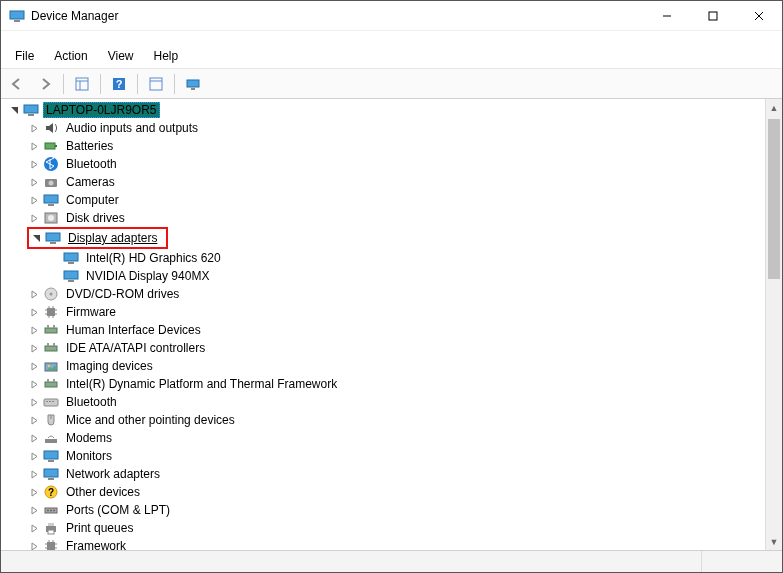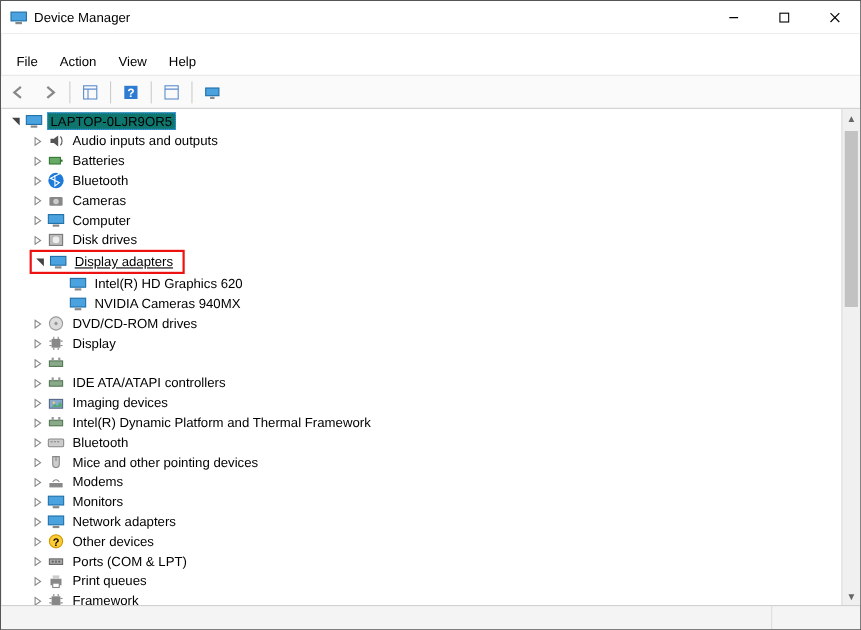--- a/index.html
+++ b/index.html
@@ -358,21 +358,21 @@
               </li>
               <li>
                 <div class="node">
                   <span class="chev blank"></span>
                   <span class="node-icon">
                     <svg viewBox="0 0 16 16" width="16" height="16">
                       <rect x="1" y="3" width="14" height="8" fill="#4aa3df" stroke="#1e6ea7"></rect>
                       <rect x="5" y="12" width="6" height="2" fill="#888"></rect>
                     </svg>
                   </span>
-                  <span class="node-label">NVIDIA Cameras 940MX</span>
+                  <span class="node-label">NVIDIA Display 940MX</span>
                 </div>
               </li>
             </ul></li>
           <li>
             <div class="node">
               <span class="chev">
                 <svg width="9" height="9">
                   <path d="M2 1 L7 4.5 L2 8 Z" fill="none" stroke="#888"></path>
                 </svg>
               </span>
@@ -398,37 +398,38 @@
                   <line x1="2" y1="6" x2="4" y2="6" stroke="#888"></line>
                   <line x1="2" y1="10" x2="4" y2="10" stroke="#888"></line>
                   <line x1="12" y1="6" x2="14" y2="6" stroke="#888"></line>
                   <line x1="12" y1="10" x2="14" y2="10" stroke="#888"></line>
                   <line x1="6" y1="2" x2="6" y2="4" stroke="#888"></line>
                   <line x1="10" y1="2" x2="10" y2="4" stroke="#888"></line>
                   <line x1="6" y1="12" x2="6" y2="14" stroke="#888"></line>
                   <line x1="10" y1="12" x2="10" y2="14" stroke="#888"></line>
                 </svg>
               </span>
-              <span class="node-label">Display</span>
+              <span class="node-label">Firmware</span>
             </div>
           </li>
           <li>
             <div class="node">
               <span class="chev">
                 <svg width="9" height="9">
                   <path d="M2 1 L7 4.5 L2 8 Z" fill="none" stroke="#888"></path>
                 </svg>
               </span>
               <span class="node-icon">
                 <svg viewBox="0 0 16 16" width="16" height="16">
                   <rect x="2" y="6" width="12" height="5" fill="#8a8" stroke="#575"></rect>
                   <rect x="4" y="3" width="2" height="3" fill="#999"></rect>
                   <rect x="10" y="3" width="2" height="3" fill="#999"></rect>
                 </svg>
               </span>
+              <span class="node-label">Human Interface Devices</span>
             </div>
           </li>
           <li>
             <div class="node">
               <span class="chev">
                 <svg width="9" height="9">
                   <path d="M2 1 L7 4.5 L2 8 Z" fill="none" stroke="#888"></path>
                 </svg>
               </span>
               <span class="node-icon">

